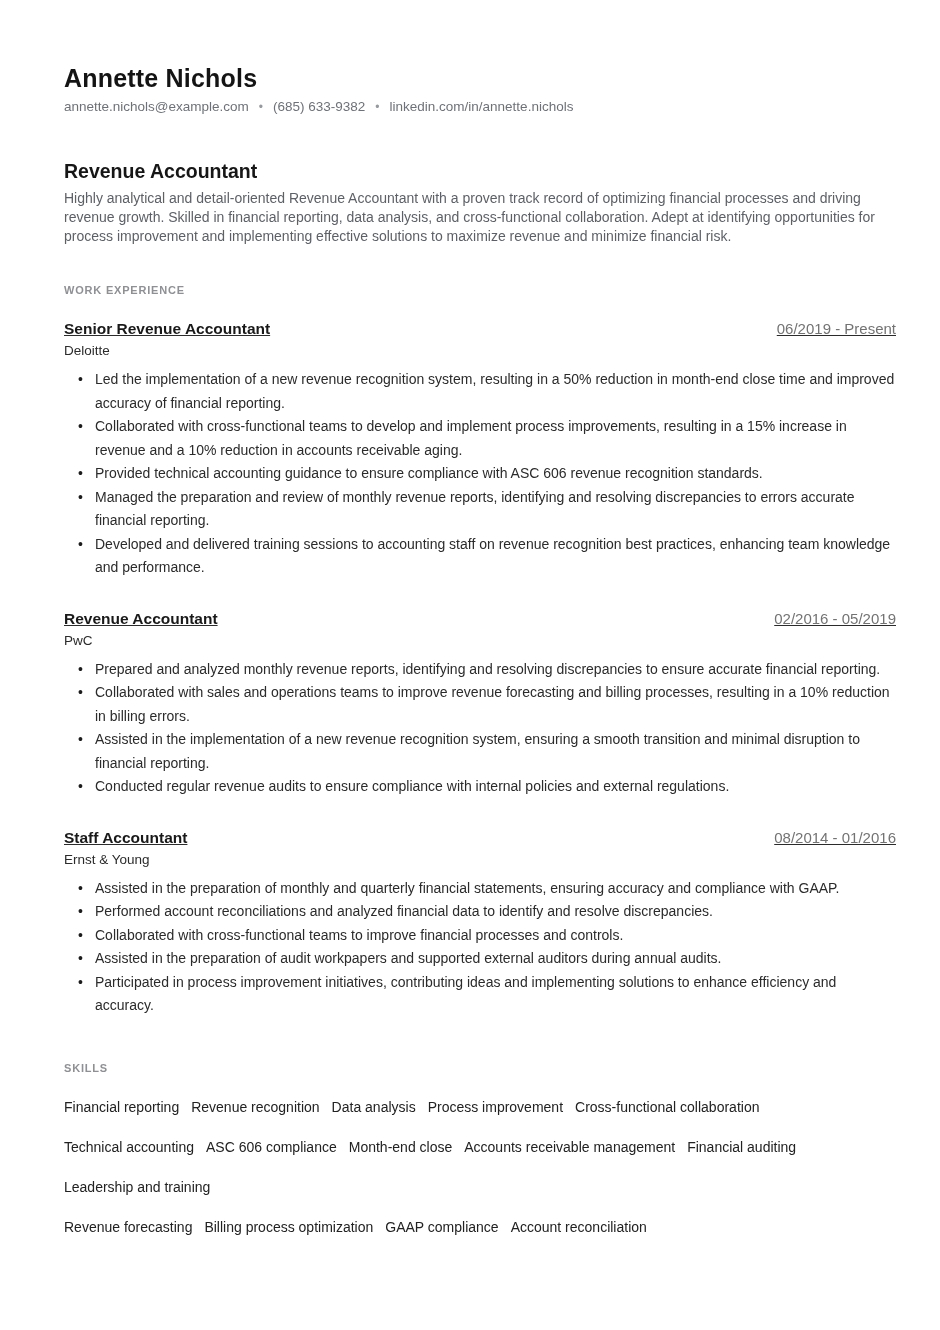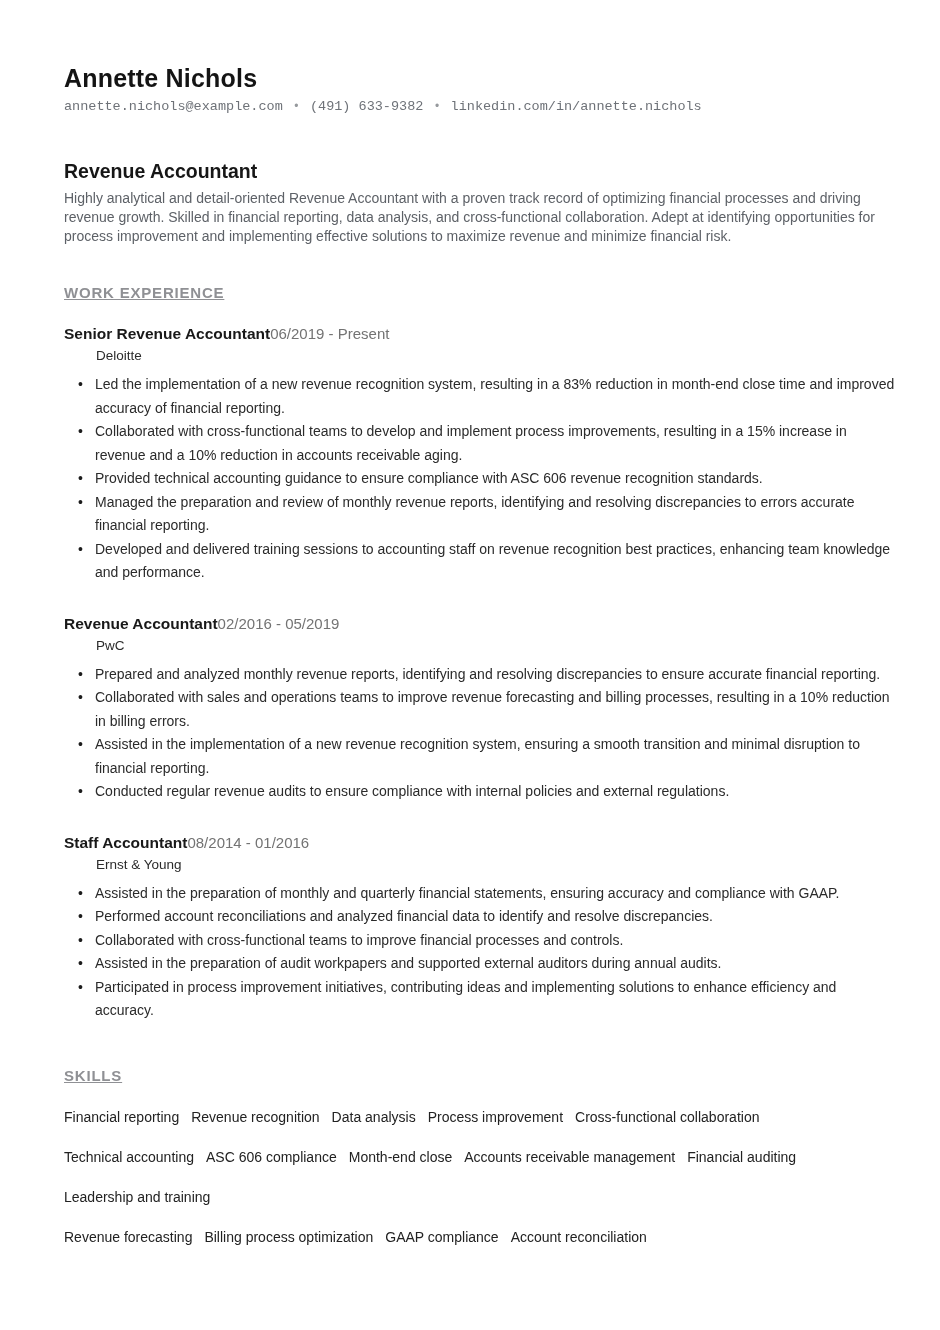--- a/index.html
+++ b/index.html
@@ -26,21 +26,20 @@
     letter-spacing: 0.2px;
     color: #141414;
   }
   .contact-line {
     margin-top: 7px;
     display: flex;
     align-items: center;
     column-gap: 10px;
     font-size: 13.5px;
     color: #6e7278;
-    font-family: Liberation Mono, monospace;
   }
   .contact-sep {
     color: #96999d;
     font-size: 12px;
     line-height: 1;
   }
 
   
   .profile-title {
     margin: 46px 0 0 0;
@@ -52,52 +51,52 @@
   .summary-text {
     margin: 7px 0 12px 0;
     max-width: 828px;
     font-size: 14px;
     line-height: 19px;
     color: #5d6167;
   }
 
   
   .section-label {
-    font-size: 15px;
+    font-size: 11px;
     font-weight: 700;
     letter-spacing: 0.8px;
     color: #8f9094;
-    text-decoration: underline;
   }
   .work-section .section-label { margin-top: 38px; }
   .skills-section .section-label { margin-top: 44px; }
 
   
   .job-entry { margin-top: 30px; }
   .job-entry:first-of-type { margin-top: 24px; }
   .job-head {
     display: flex;
+    justify-content: space-between;
     align-items: baseline;
+    text-decoration: underline;
   }
   .job-title {
     margin: 0;
     font-size: 15.5px;
     font-weight: 700;
     color: #191919;
   }
   .job-dates {
     font-size: 15px;
     color: #737373;
     white-space: nowrap;
   }
   .job-company {
     margin-top: 5px;
     font-size: 13.5px;
     color: #2b2b2b;
-    margin-left: 32px;
   }
   .bullet-list {
     list-style: none;
     margin: 10px 0 0 0;
     padding: 0;
   }
   .bullet-list li {
     position: relative;
     padding-left: 31px;
     font-size: 14px;
@@ -129,42 +128,42 @@
 </head>
 <body>
 
 <div class="page">
 
   <header>
     <h1 class="candidate-name">Annette Nichols</h1>
     <div class="contact-line">
       <span>annette.nichols@example.com</span>
       <span class="contact-sep">•</span>
-      <span>(491) 633-9382</span>
+      <span>(685) 633-9382</span>
       <span class="contact-sep">•</span>
       <span>linkedin.com/in/annette.nichols</span>
     </div>
   </header>
 
   <section>
     <h2 class="profile-title">Revenue Accountant</h2>
     <p class="summary-text">Highly analytical and detail-oriented Revenue Accountant with a proven track record of optimizing financial processes and driving revenue growth. Skilled in financial reporting, data analysis, and cross-functional collaboration. Adept at identifying opportunities for process improvement and implementing effective solutions to maximize revenue and minimize financial risk.</p>
   </section>
 
   <section class="work-section">
     <div class="section-label">WORK EXPERIENCE</div>
     <div id="jobs-container">
         <article class="job-entry">
           <div class="job-head">
             <h3 class="job-title">Senior Revenue Accountant</h3>
             <div class="job-dates">06/2019 - Present</div>
           </div>
           <div class="job-company">Deloitte</div>
           <ul class="bullet-list">
-            <li>Led the implementation of a new revenue recognition system, resulting in a 83% reduction in month-end close time and improved accuracy of financial reporting.</li>
+            <li>Led the implementation of a new revenue recognition system, resulting in a 50% reduction in month-end close time and improved accuracy of financial reporting.</li>
             <li>Collaborated with cross-functional teams to develop and implement process improvements, resulting in a 15% increase in revenue and a 10% reduction in accounts receivable aging.</li>
             <li>Provided technical accounting guidance to ensure compliance with ASC 606 revenue recognition standards.</li>
             <li>Managed the preparation and review of monthly revenue reports, identifying and resolving discrepancies to errors accurate financial reporting.</li>
             <li>Developed and delivered training sessions to accounting staff on revenue recognition best practices, enhancing team knowledge and performance.</li>
           </ul>
         </article>
         <article class="job-entry">
           <div class="job-head">
             <h3 class="job-title">Revenue Accountant</h3>
             <div class="job-dates">02/2016 - 05/2019</div>

